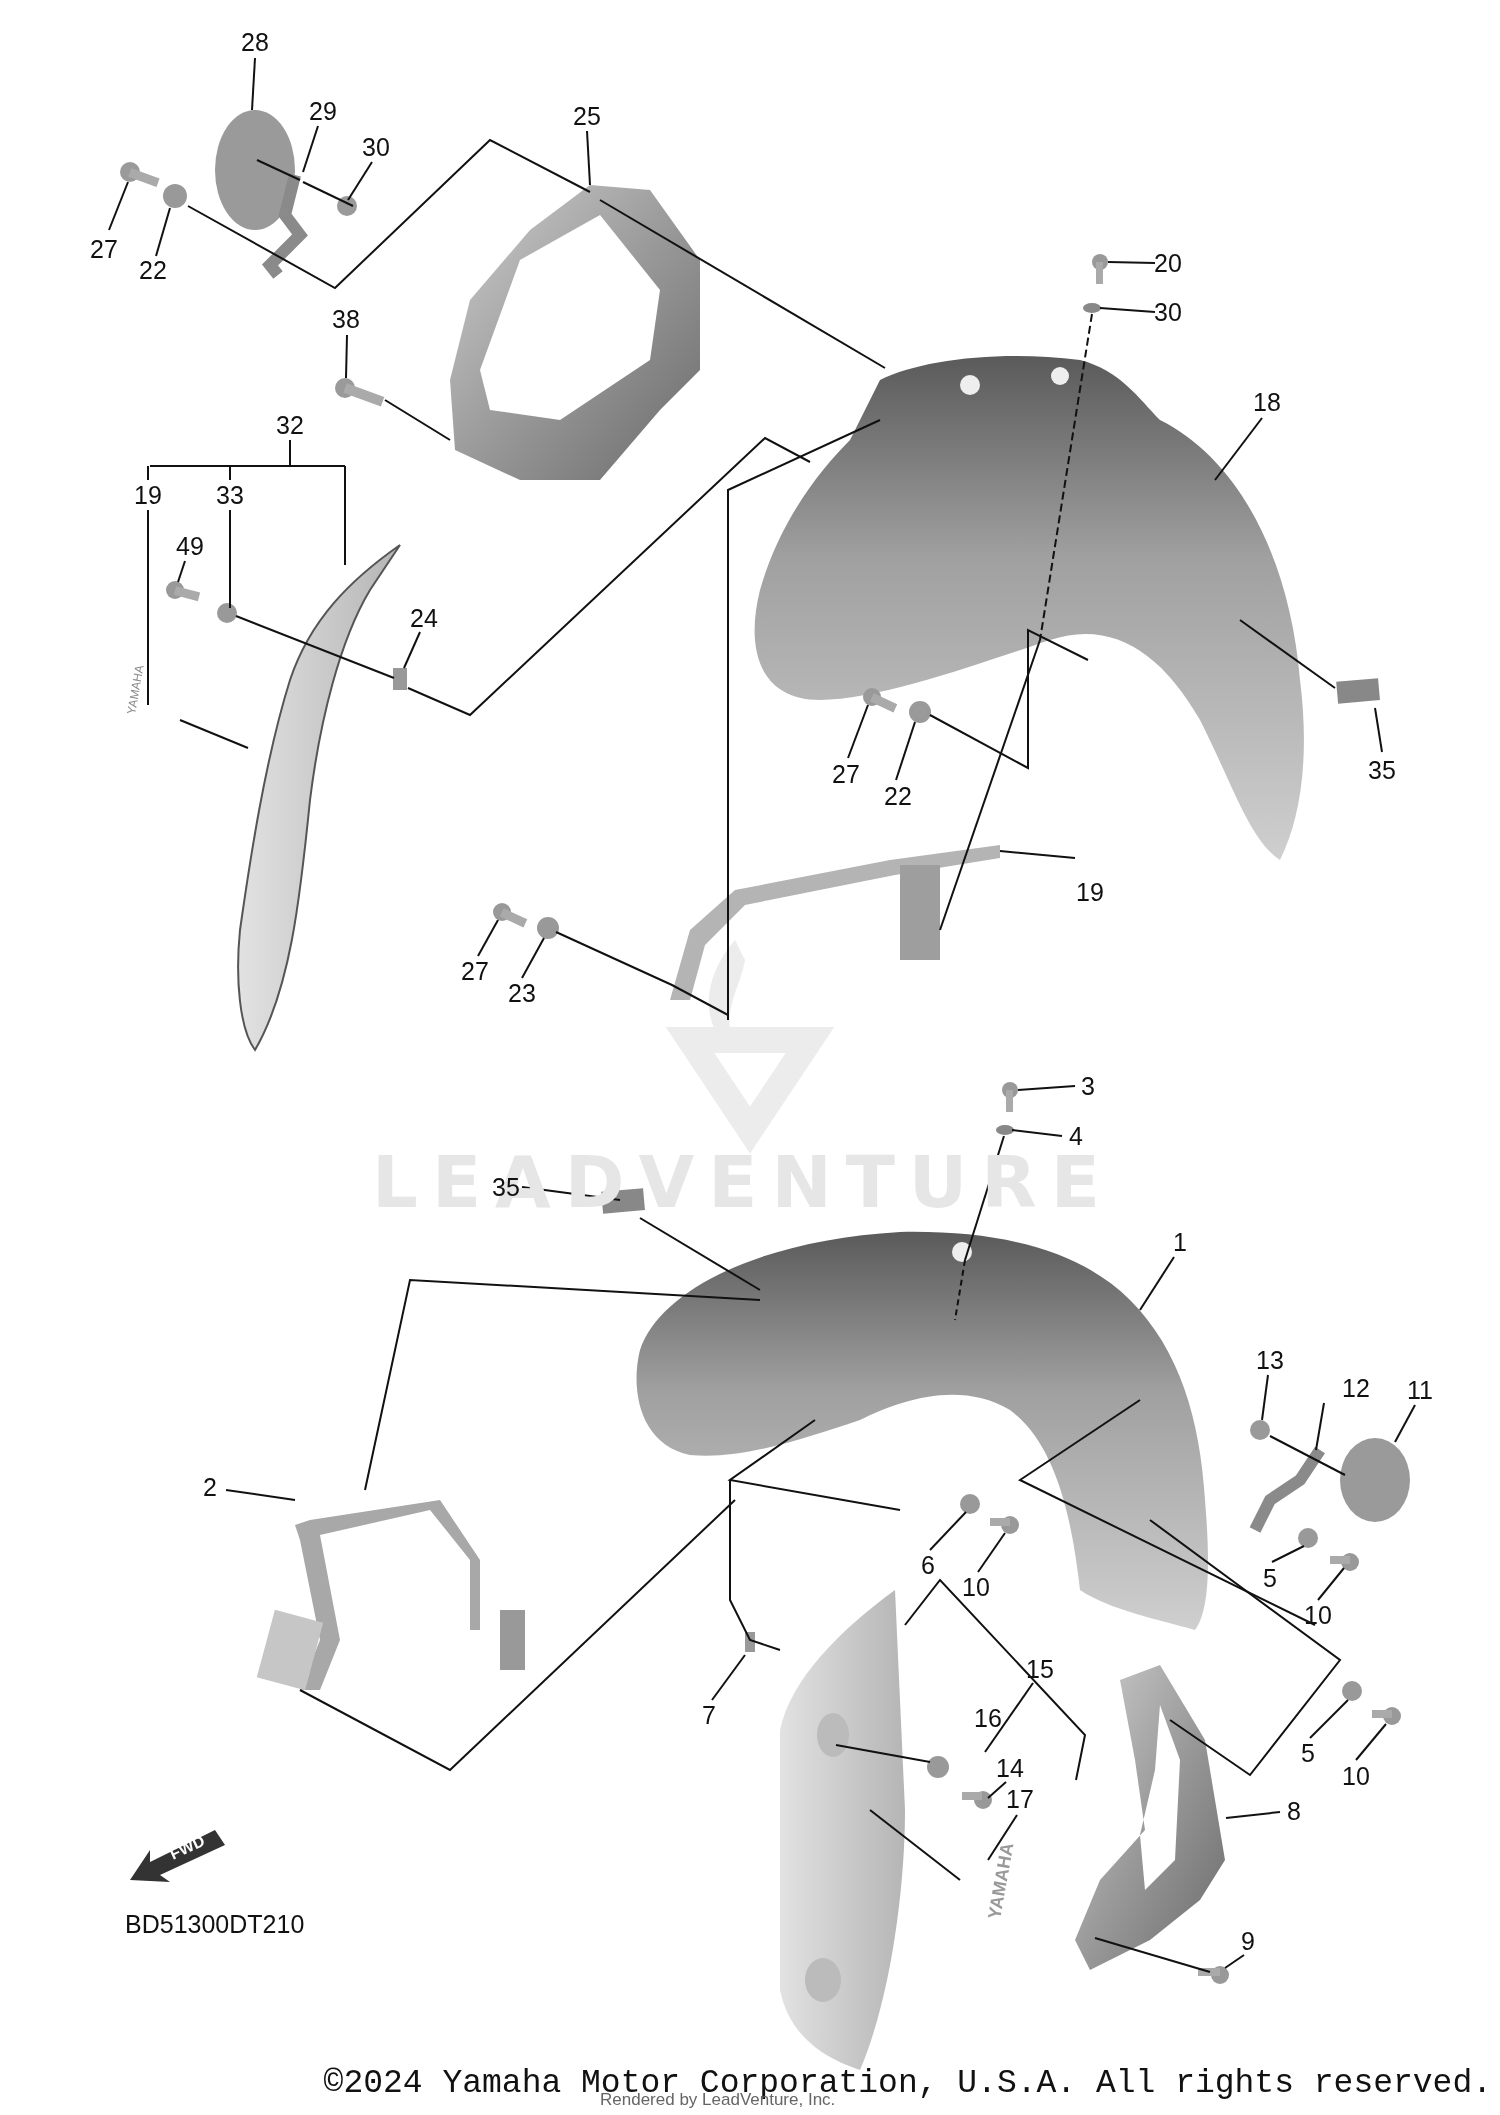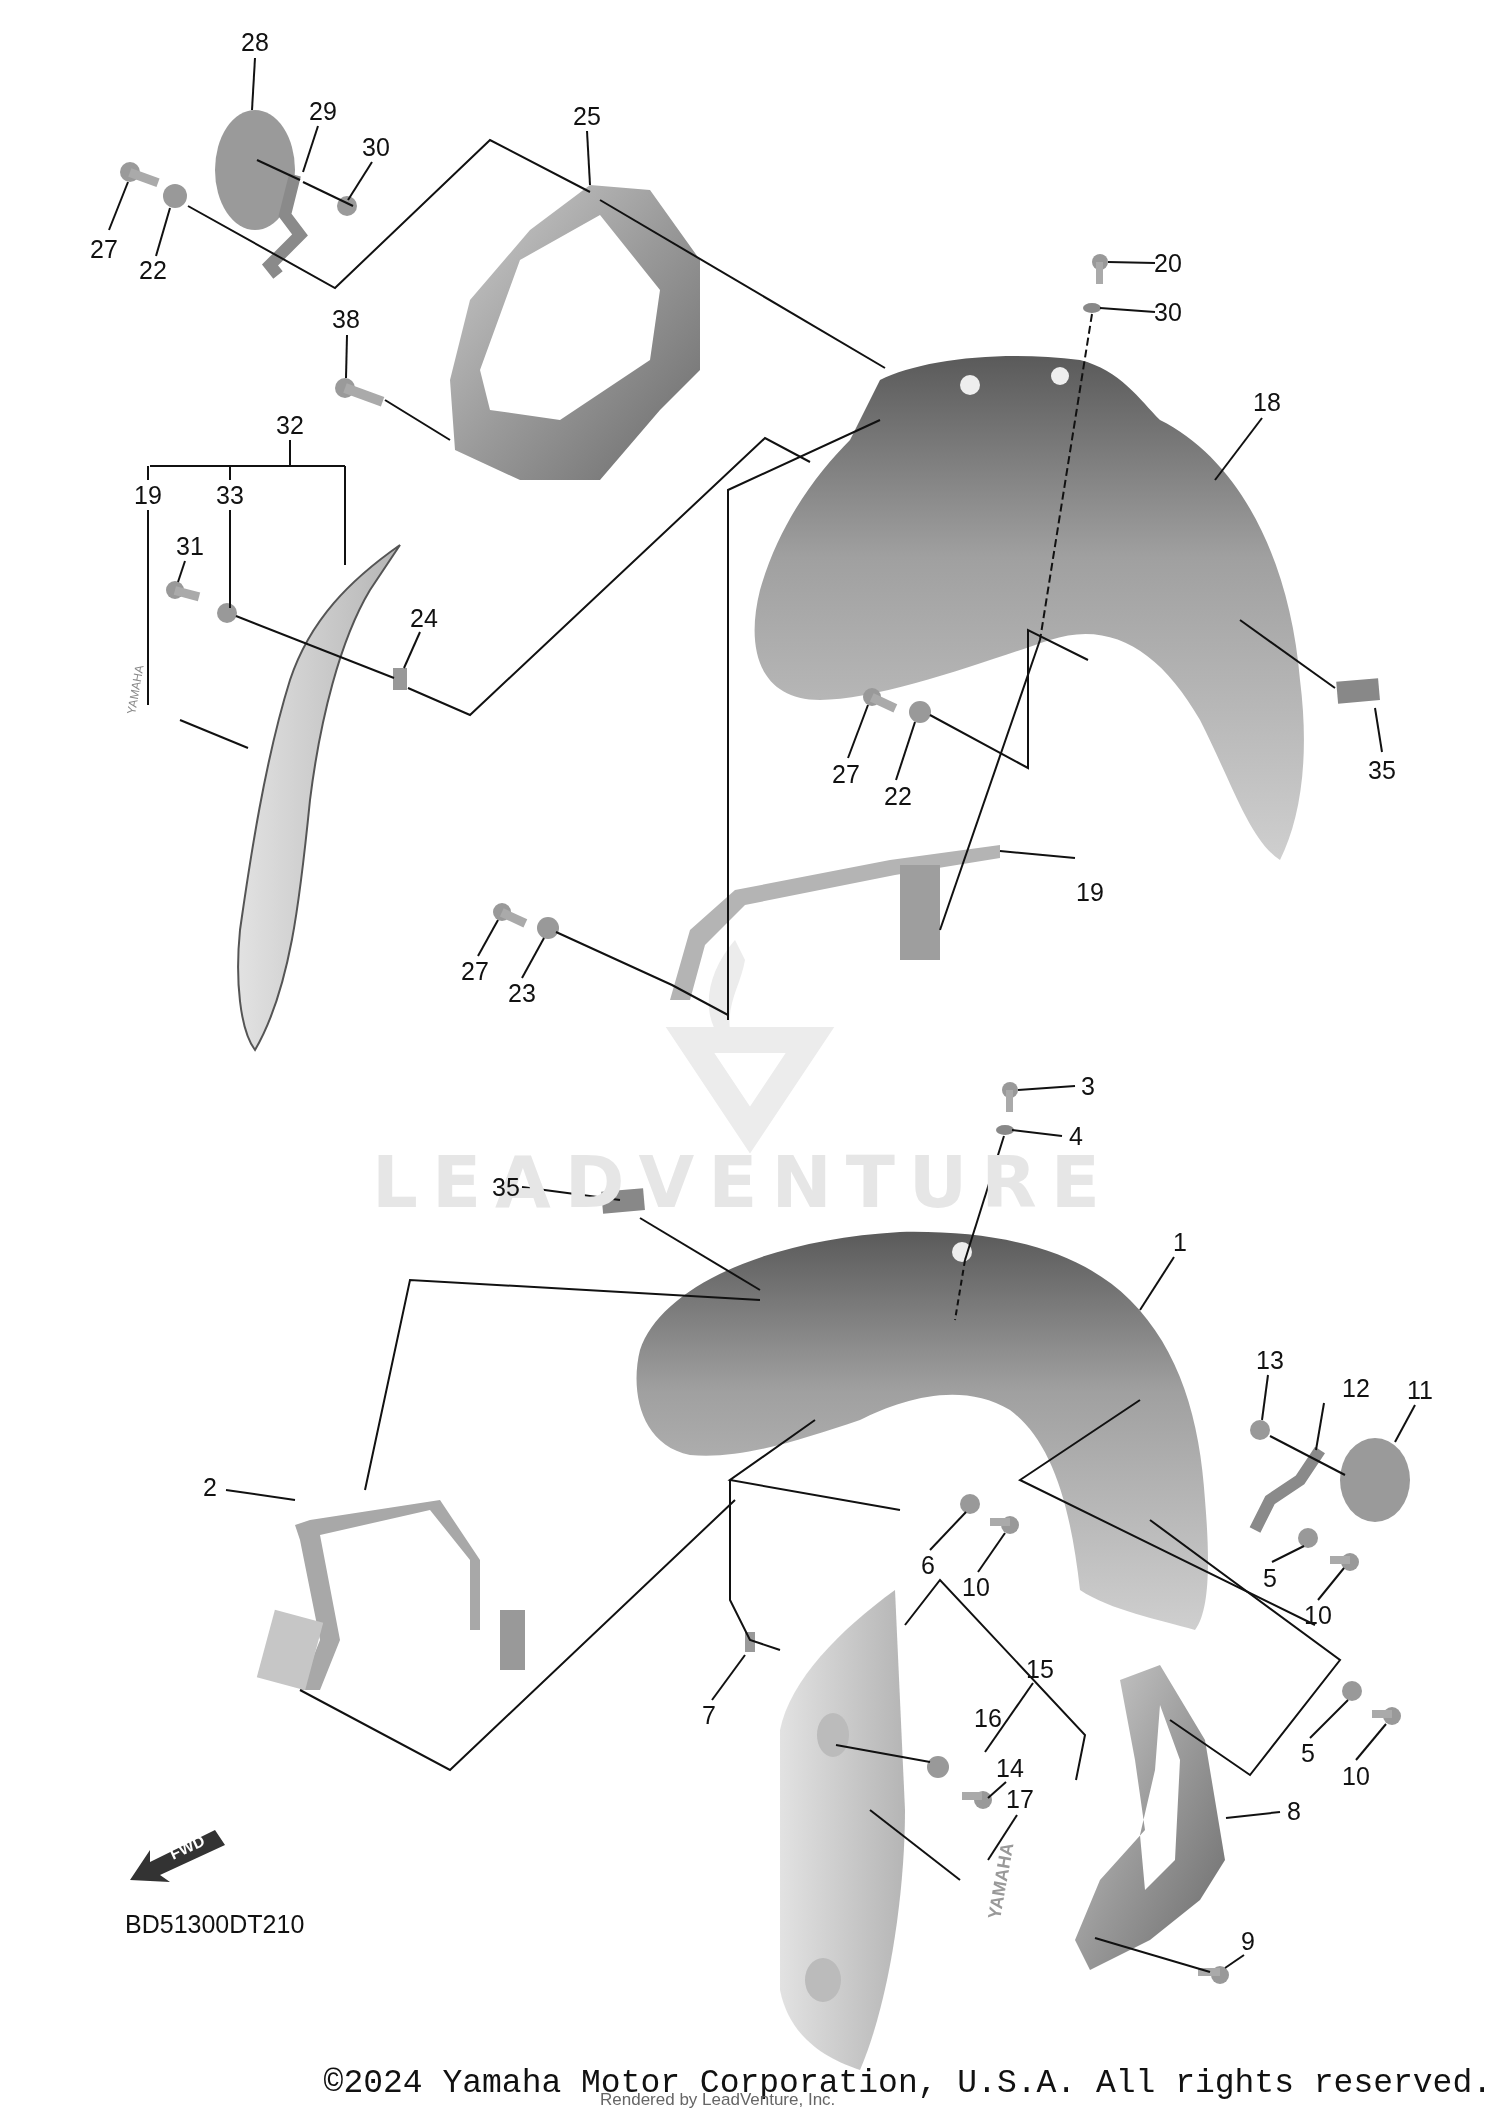--- a/index.html
+++ b/index.html
@@ -235,21 +235,21 @@
     <div class="callout" style="left: 104px; top: 249px;">27</div>
     <div class="callout" style="left: 153px; top: 270px;">22</div>
     <div class="callout" style="left: 587px; top: 116px;">25</div>
     <div class="callout" style="left: 1168px; top: 263px;">20</div>
     <div class="callout" style="left: 1168px; top: 312px;">30</div>
     <div class="callout" style="left: 346px; top: 319px;">38</div>
     <div class="callout" style="left: 1267px; top: 402px;">18</div>
     <div class="callout" style="left: 290px; top: 425px;">32</div>
     <div class="callout" style="left: 148px; top: 495px;">19</div>
     <div class="callout" style="left: 230px; top: 495px;">33</div>
-    <div class="callout" style="left: 190px; top: 546px;">31</div>
+    <div class="callout" style="left: 190px; top: 546px;">49</div>
     <div class="callout" style="left: 424px; top: 618px;">24</div>
     <div class="callout" style="left: 846px; top: 774px;">27</div>
     <div class="callout" style="left: 898px; top: 796px;">22</div>
     <div class="callout" style="left: 1382px; top: 770px;">35</div>
     <div class="callout" style="left: 1090px; top: 892px;">19</div>
     <div class="callout" style="left: 475px; top: 971px;">27</div>
     <div class="callout" style="left: 522px; top: 993px;">23</div>
     <div class="callout" style="left: 1088px; top: 1086px;">3</div>
     <div class="callout" style="left: 1076px; top: 1136px;">4</div>
     <div class="callout" style="left: 506px; top: 1187px;">35</div>

